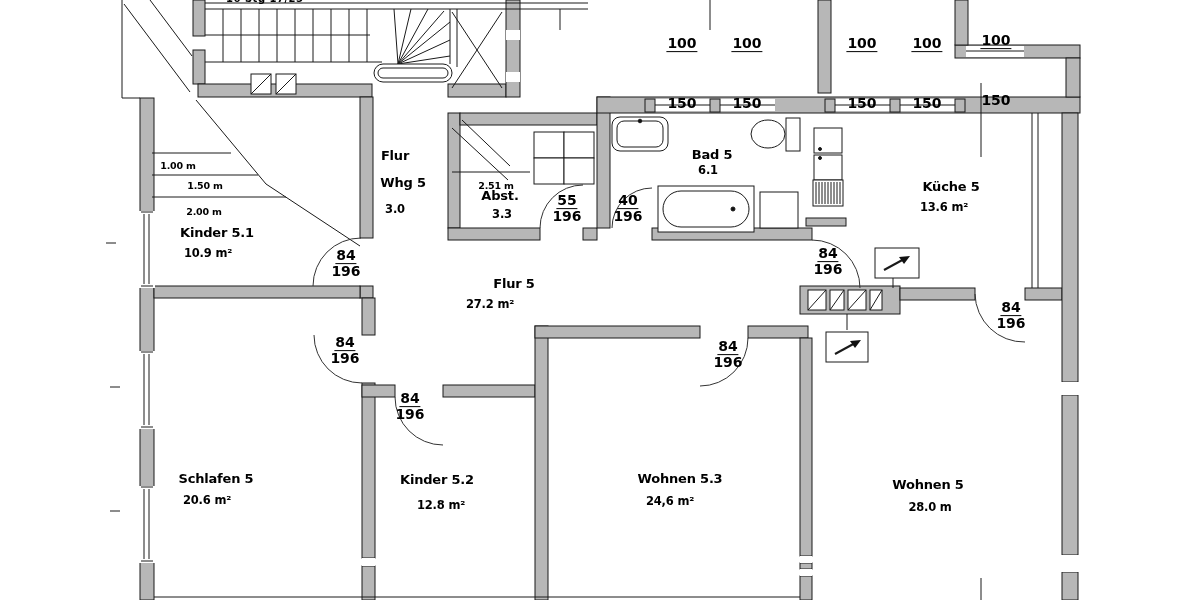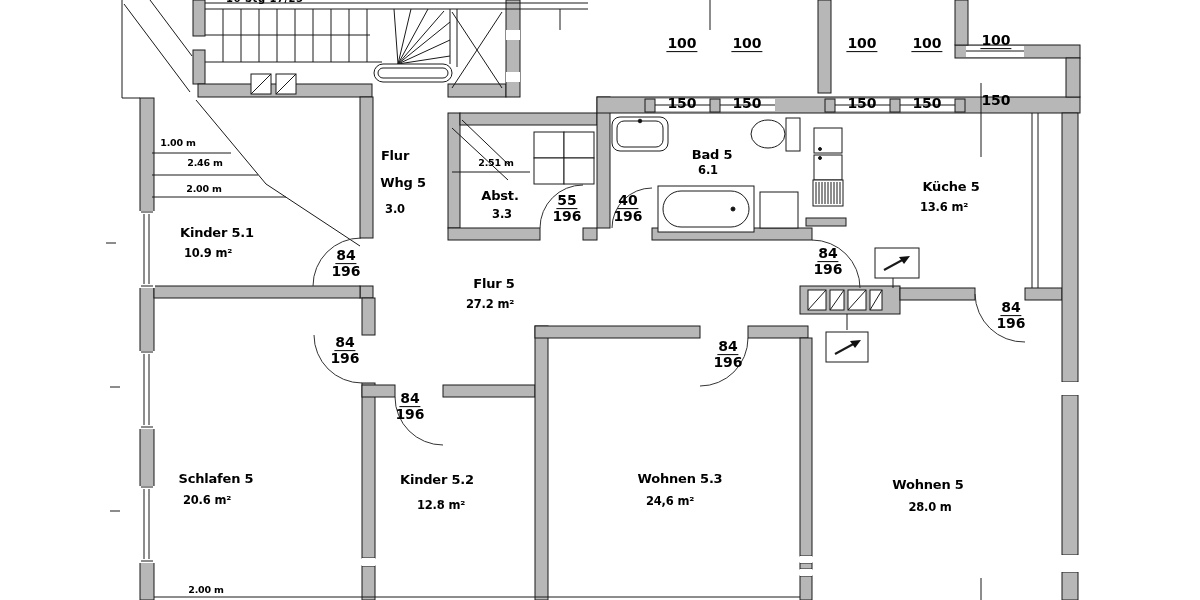--- a/index.html
+++ b/index.html
@@ -7,21 +7,21 @@
     position:relative;width:1200px;height:600px;overflow:hidden;
     background:#fff;font-family:"DejaVu Sans",sans-serif;
   }
   .stage svg{position:absolute;left:0;top:0;}
   .lbl{
     position:absolute;transform:translate(-50%,-50%);
     font-weight:bold;color:#000;white-space:nowrap;letter-spacing:-0.2px;
   }
   .lbl.name{font-size:13px;}
   .lbl.area{font-size:11.5px;}
-  .lbl.dim{font-size:9.5px;}
+  .lbl.dim{font-size:9.5px;margin-top:23px;}
   .frac{
     position:absolute;transform:translate(-50%,-50%);
     display:flex;flex-direction:column;align-items:center;
     font-weight:bold;color:#000;line-height:1.1;
   }
   .frac.door{font-size:14px;}
   .frac.win{font-size:14px;gap:44px;}
   .frac .top{border-bottom:1px solid #000;padding:0 1px;}
   .clip-note{
     position:absolute;left:226px;top:-7px;height:13px;width:96px;overflow:hidden;
@@ -240,21 +240,21 @@
 
   <div class="lbl name" style="left:500px;top:195px">Abst.</div>
   <div class="lbl area" style="left:502px;top:214px">3.3</div>
 
   <div class="lbl name" style="left:712px;top:154px">Bad 5</div>
   <div class="lbl area" style="left:708px;top:170px">6.1</div>
 
   <div class="lbl name" style="left:951px;top:186px">Küche 5</div>
   <div class="lbl area" style="left:944px;top:207px">13.6 m²</div>
 
-  <div class="lbl name" style="left:494px;top:283px">Flur 5</div>
+  <div class="lbl name" style="left:514px;top:283px">Flur 5</div>
   <div class="lbl area" style="left:490px;top:304px">27.2 m²</div>
 
   <div class="lbl name" style="left:216px;top:478px">Schlafen 5</div>
   <div class="lbl area" style="left:207px;top:500px">20.6 m²</div>
 
   <div class="lbl name" style="left:437px;top:479px">Kinder 5.2</div>
   <div class="lbl area" style="left:441px;top:505px">12.8 m²</div>
 
   <div class="lbl name" style="left:680px;top:478px">Wohnen 5.3</div>
   <div class="lbl area" style="left:670px;top:501px">24,6 m²</div>
@@ -310,18 +310,18 @@
   <div class="frac win" style="left:927px;top:74px">
     <span class="top">100</span>
     <span>150</span>
   </div>
   <div class="frac win" style="left:996px;top:71px">
     <span class="top">100</span>
     <span>150</span>
   </div>
 
   <div class="lbl dim" style="left:178px;top:142px">1.00 m</div>
-  <div class="lbl dim" style="left:205px;top:162px">2.46 m</div>
+  <div class="lbl dim" style="left:205px;top:162px">1.50 m</div>
   <div class="lbl dim" style="left:204px;top:188px">2.00 m</div>
   <div class="lbl dim" style="left:496px;top:162px">2.51 m</div>
   <div class="lbl dim" style="left:206px;top:589px">2.00 m</div>
 
 </div>
 
 </body></html>

